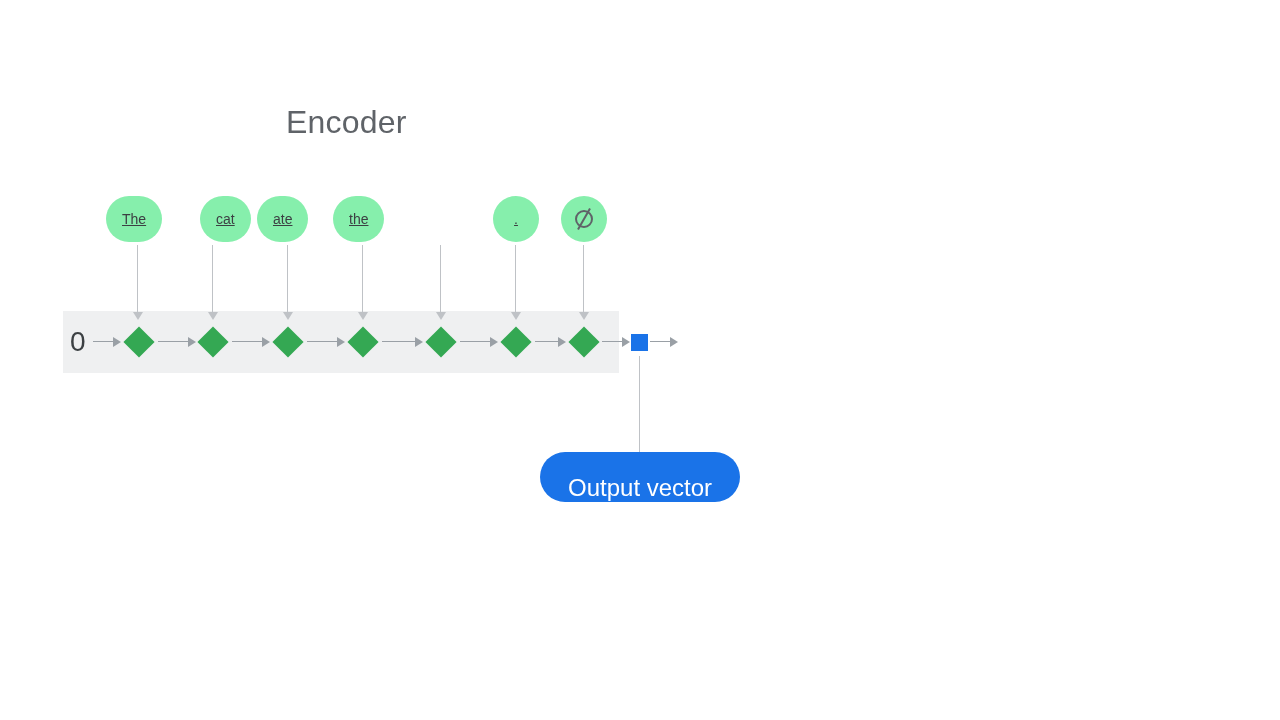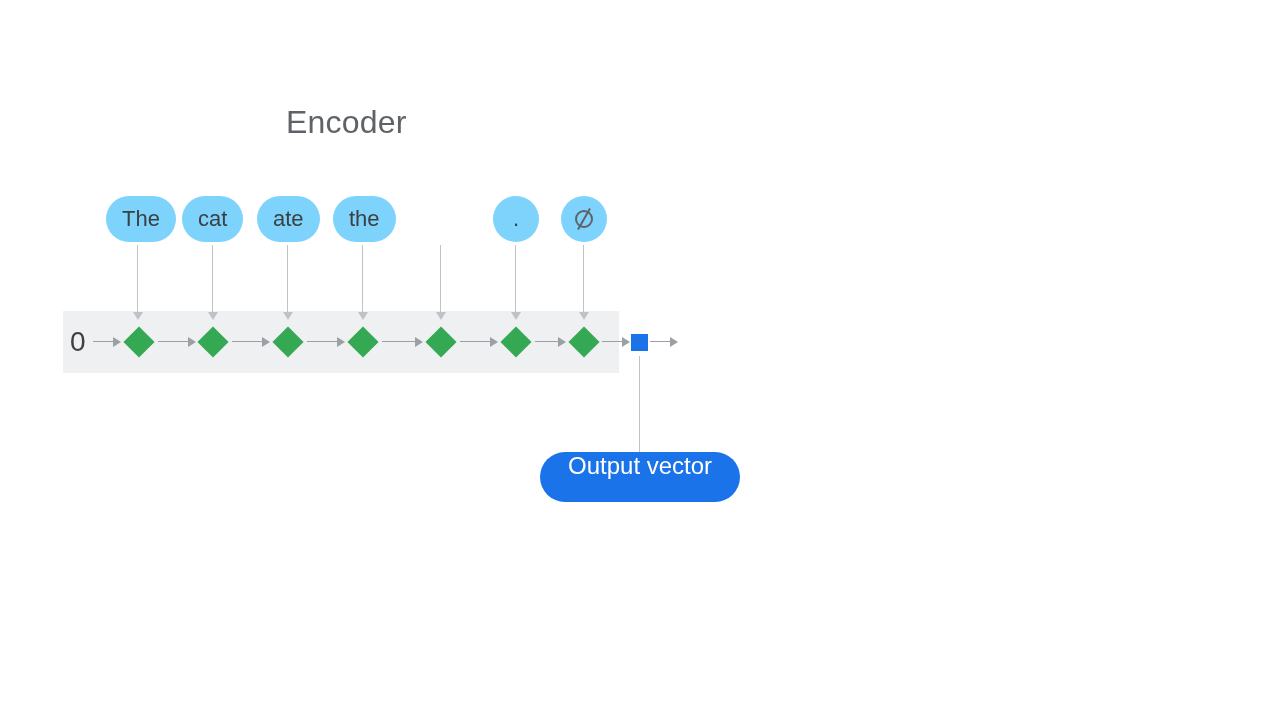--- a/index.html
+++ b/index.html
@@ -24,28 +24,29 @@
   }
 
   
   .pill {
     position: absolute;
     top: 196px;
     height: 46px;
     min-width: 46px;
     padding: 0 16px;
     border-radius: 24px;
-    background: #7dd3fc;
+    background: #86efac;
     color: #3c4043;
-    font-size: 22px;
+    font-size: 14px;
     display: flex;
     align-items: center;
     justify-content: center;
     box-sizing: border-box;
     white-space: nowrap;
+    text-decoration: underline;
   }
   .pill.circle { padding: 0; width: 46px; }
 
   
   .band {
     position: absolute;
     left: 63px; top: 311px;
     width: 556px; height: 62px;
     background: #eff0f1;
   }
@@ -118,21 +119,21 @@
 
   .out-pill {
     position: absolute;
     left: 540px; top: 452px;
     height: 50px;
     padding: 0 28px;
     border-radius: 26px;
     background: #1a73e8;
     color: #ffffff;
     font-size: 24px;
-    display: flex; align-items: flex-start; justify-content: center;
+    display: flex; align-items: flex-end; justify-content: center;
   }
 
   
   .emptyset { position: relative; width: 18px; height: 18px; }
   .emptyset .ring {
     position: absolute; inset: 0;
     border: 2px solid #5f6368; border-radius: 50%;
   }
   .emptyset .slash {
     position: absolute; left: 8px; top: -3px;
@@ -148,21 +149,21 @@
 
   <div class="title">Encoder</div>
 
   <div class="band"></div>
 
   <div class="zero">0</div>
 
   <div class="pill" style="left:106px">
       <span>The</span>
     </div>
-  <div class="pill" style="left:182px">
+  <div class="pill" style="left:200px">
       <span>cat</span>
     </div>
   <div class="pill" style="left:257px">
       <span>ate</span>
     </div>
   <div class="pill" style="left:333px">
       <span>the</span>
     </div>
   <div class="pill circle" style="left:493px">
       <span>.</span>

